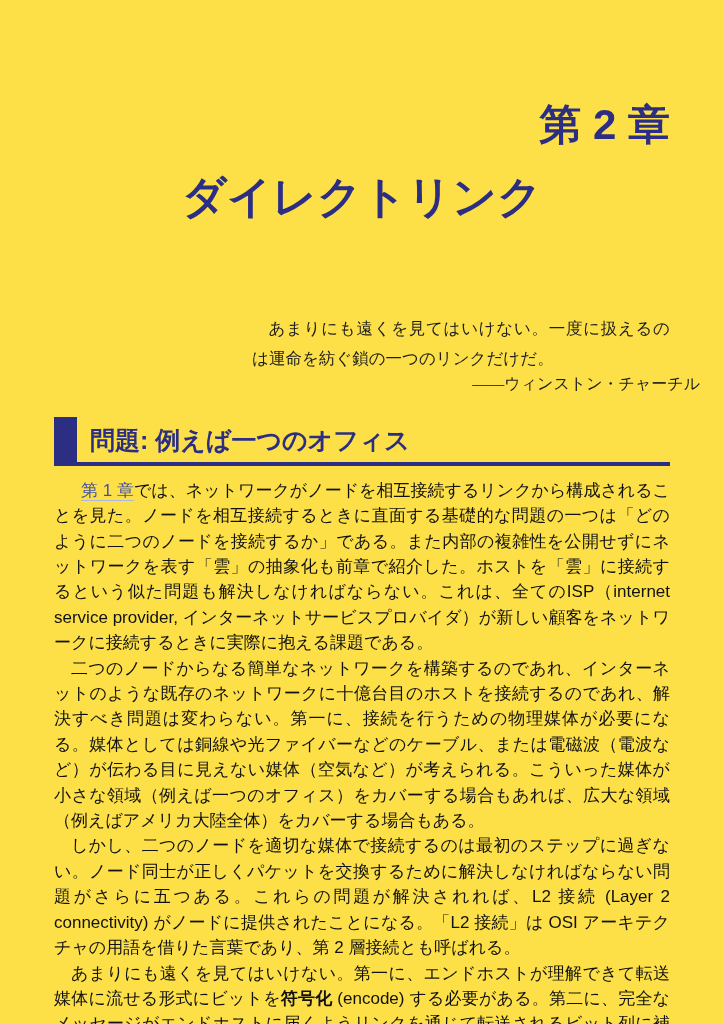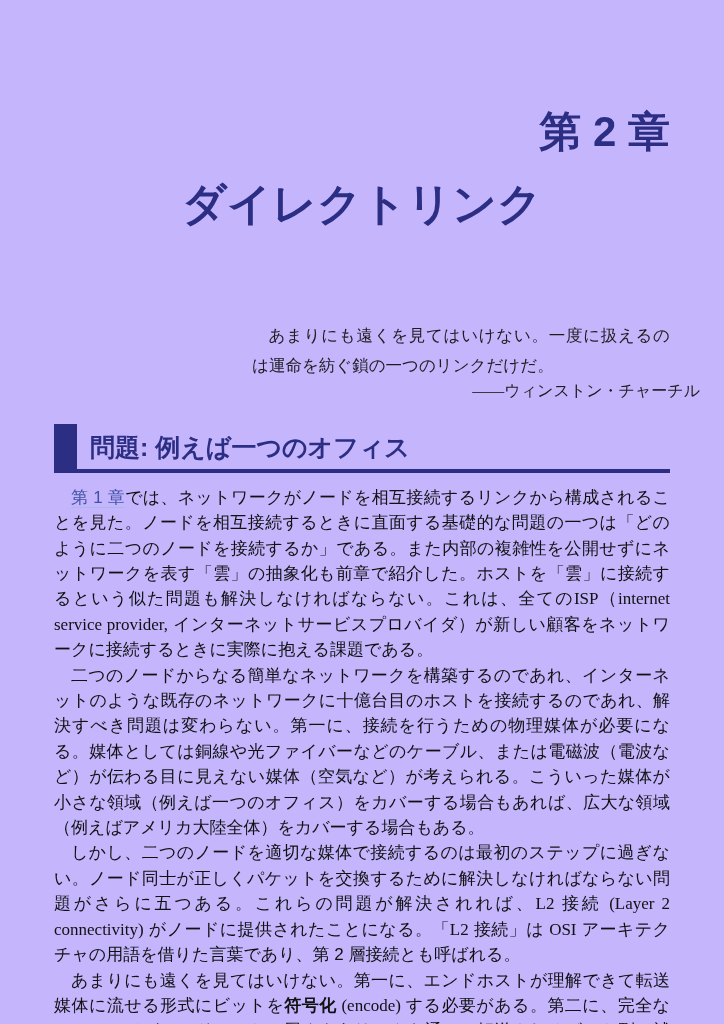--- a/index.html
+++ b/index.html
@@ -11,24 +11,24 @@
   html,body{margin:0;padding:0;}
   body{
     background:#ffffff;
     font-family:"Liberation Sans", sans-serif;
     -webkit-font-smoothing:antialiased;
   }
   .page{
     position:relative;
     width:724px;
     height:1024px;
-    background:#c4b5fd;
+    background:#fde047;
     overflow:hidden;
     box-sizing:border-box;
-    padding:11px 54px;
+    padding:4px 54px;
   }
   
   .chapter-number{
     margin-top:98px;
     text-align:right;
     font-size:42px;
     font-weight:700;
     line-height:1.08;
     color:var(--navy);
   }
@@ -88,26 +88,27 @@
     line-height:25.4px;
     text-align:justify;
     color:var(--text);
   }
   .body-text p{
     margin:0;
     text-indent:1em;
   }
   .seg-normal{}
   .seg-bold{font-weight:700;}
-  .seg-latin{font-family:Liberation Serif, serif;}
+  .seg-latin{font-family:Liberation Sans, sans-serif;}
   .seg-link{
     color:var(--link);
     border-bottom:1.5px solid var(--link-underline);
     cursor:pointer;
     text-decoration:none;
+    margin-left:10px;
   }
 </style>
 </head>
 <body>
 
 <div class="page">
 
   <div class="chapter-number">第 2 章</div>
 
   <div class="chapter-title">ダイレクトリンク</div>

